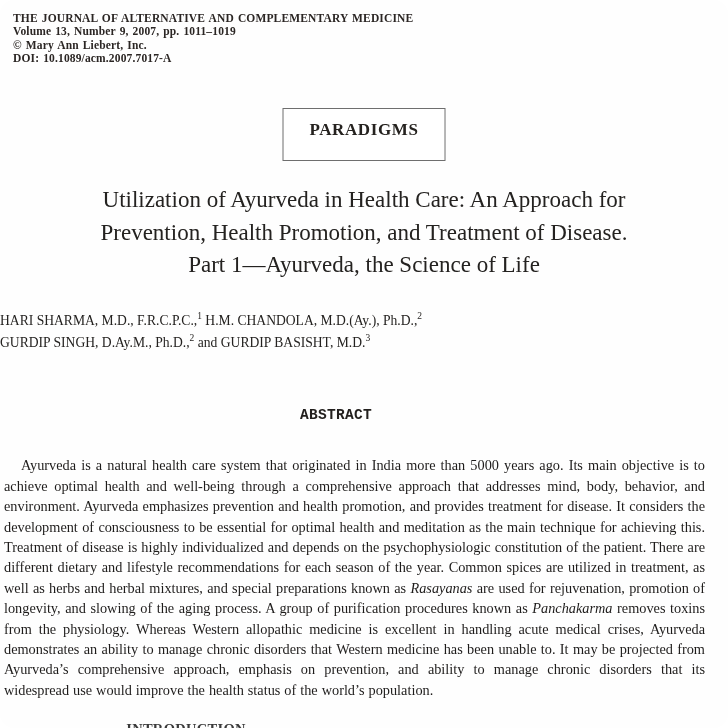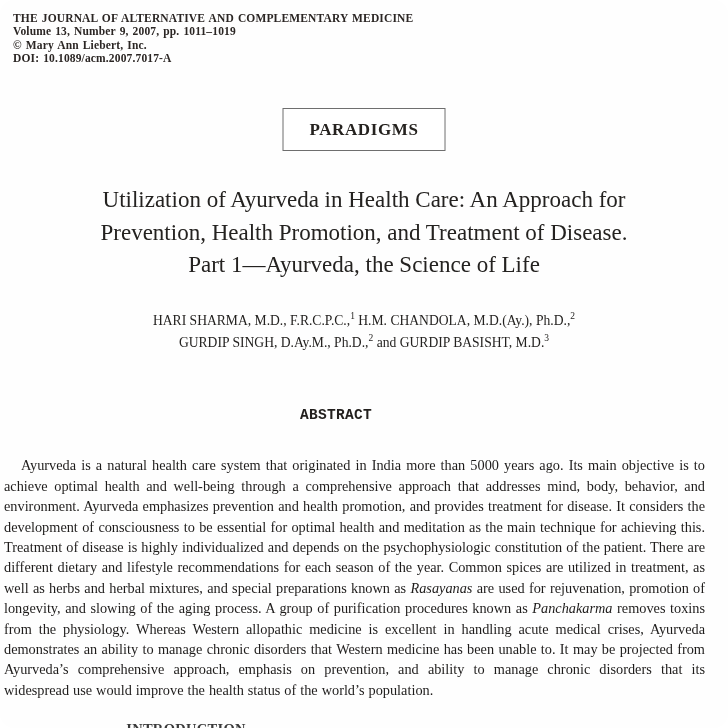--- a/index.html
+++ b/index.html
@@ -28,42 +28,41 @@
     letter-spacing: 0.15px;
     word-spacing: 1px;
   }
   .paradigms-box {
     position: absolute;
     top: 108px;
     left: 50%;
     transform: translateX(-50%);
     border: 1.5px solid #6e6e6e;
     background: #ffffff;
-    padding: 11px 26px 10px 26px;
+    padding: 11px 26px 20px 26px;
     font-weight: bold;
     font-size: 17px;
     letter-spacing: 0.6px;
     color: #25221f;
   }
   .article-title {
     position: absolute;
     top: 184px;
     left: 0;
     width: 728px;
     text-align: center;
     font-size: 23px;
     line-height: 32.5px;
     color: #242220;
   }
   .authors {
     position: absolute;
     top: 310px;
     left: 0;
     width: 728px;
-    text-align: center;
     font-size: 13.6px;
     line-height: 21.5px;
     color: #242220;
   }
   .authors sup {
     font-size: 9.5px;
     line-height: 0;
   }
   .abstract-heading {
     position: absolute;

